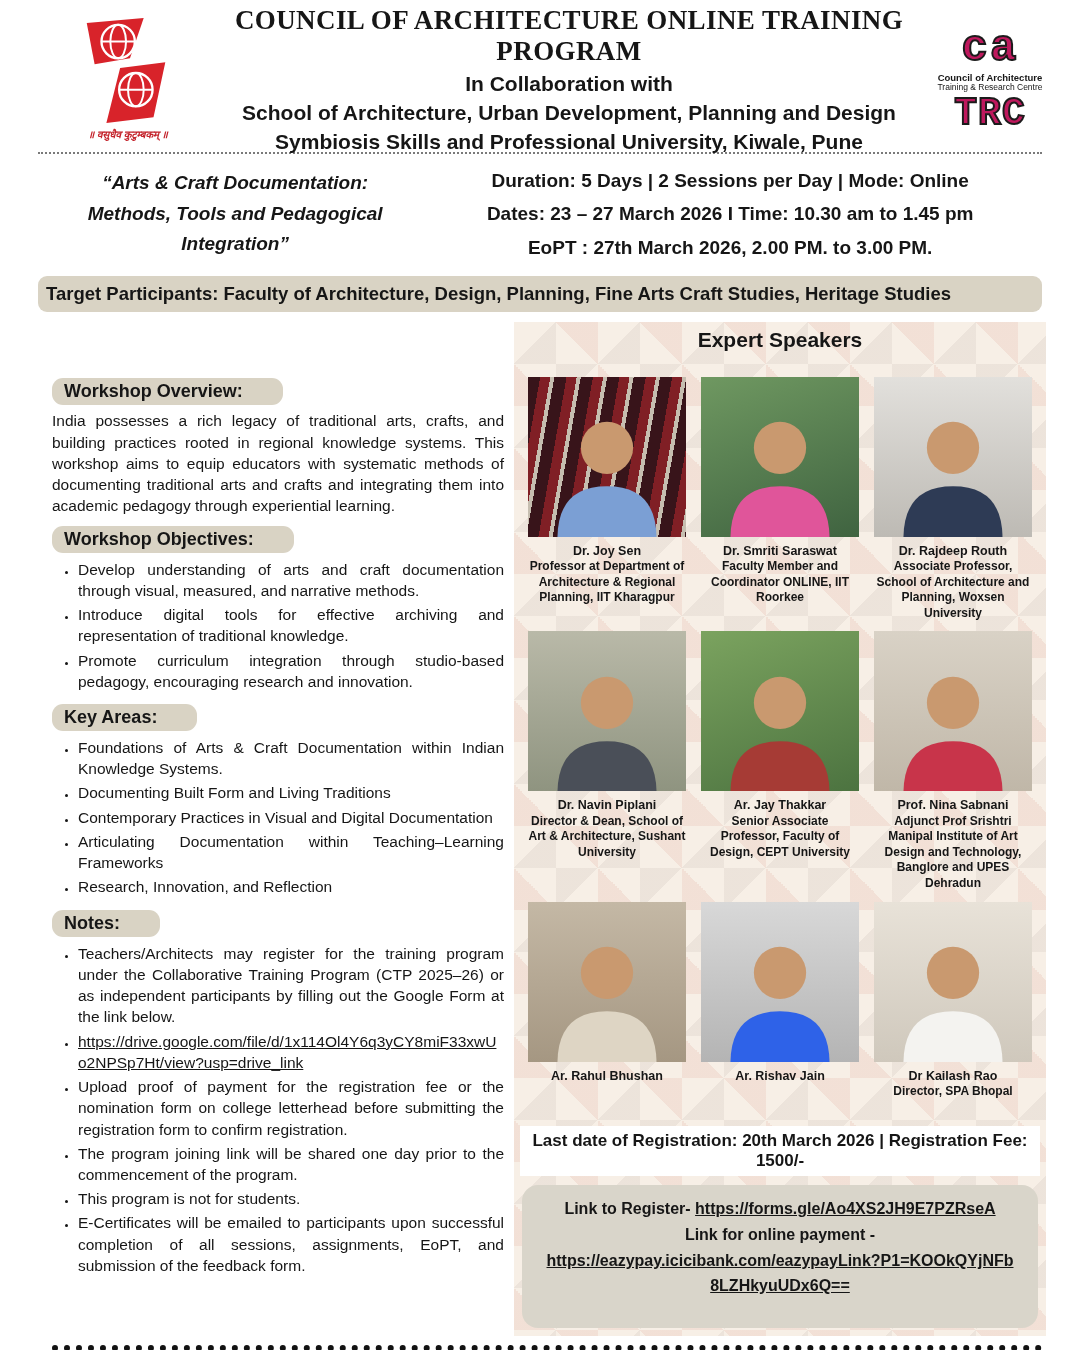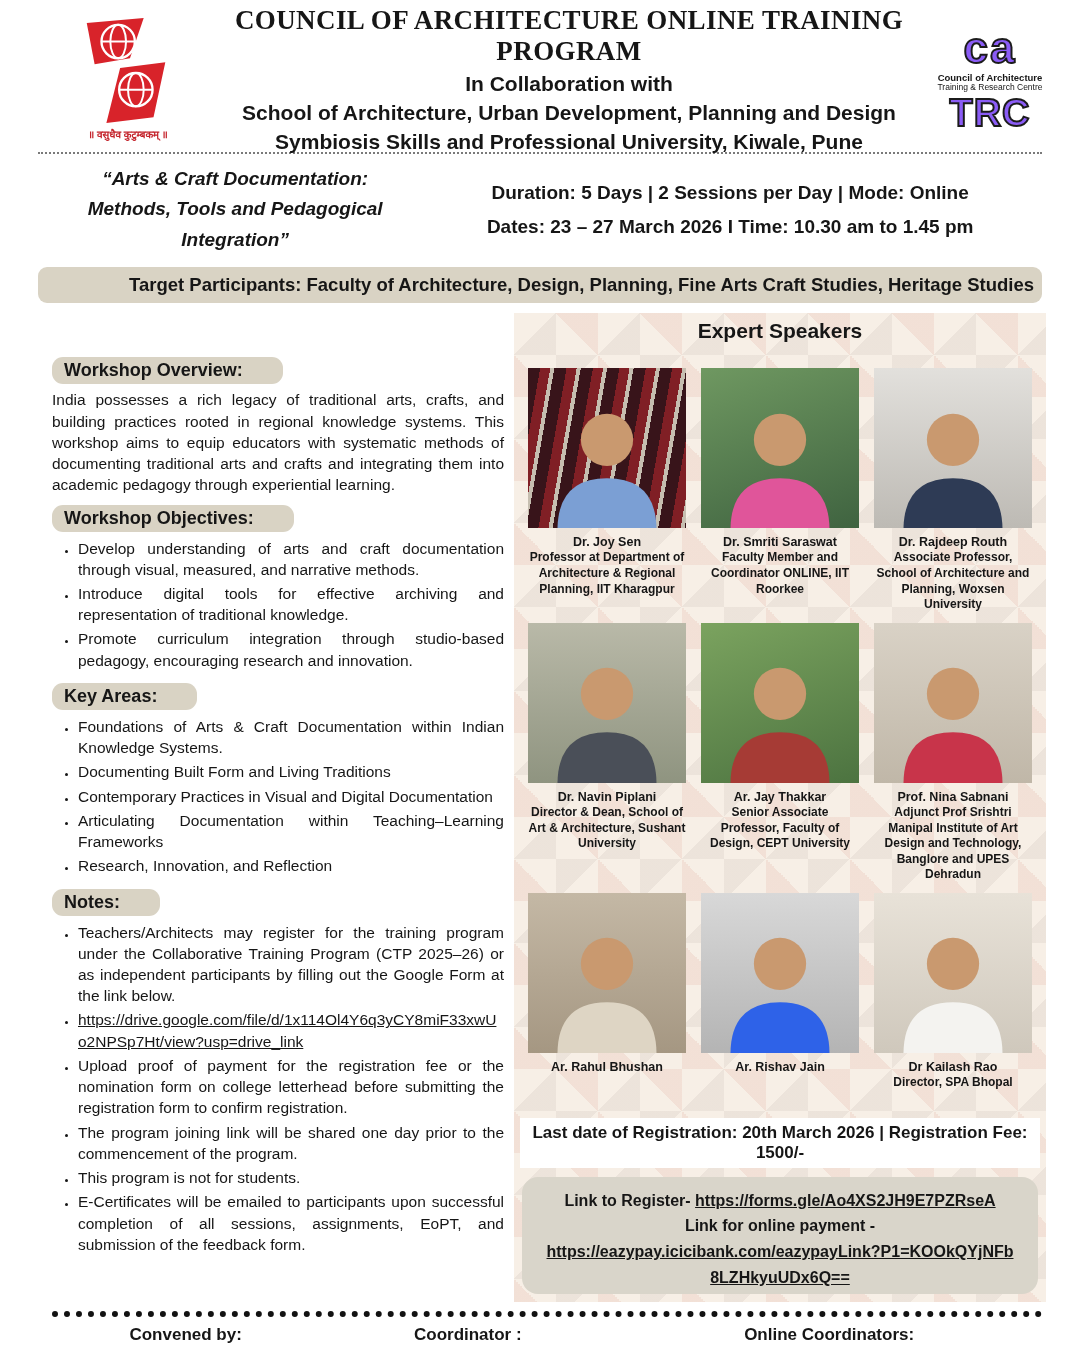--- a/index.html
+++ b/index.html
@@ -1,42 +1,42 @@
 <!DOCTYPE html>
 <html><head>
 <meta charset="utf-8">
 <style>
   * { margin:0; padding:0; box-sizing:border-box; }
   html,body { width:1080px; height:1350px; overflow:hidden; background:#ffffff;
     font-family:"Liberation Sans", sans-serif; color:#161616; }
 
   
   .header { display:flex; align-items:center; padding:10px 34px 2px 52px; height:150px; }
-  .sym-logo { width:152px; display:flex; flex-direction:column; align-items:center; }
+  .sym-logo { width:152px; display:flex; flex-direction:column; align-items:center;font-style:italic; }
   .sym-logo svg { width:104px; height:108px; }
   .sym-caption { font-size:10px; color:#c4232b; font-weight:bold; margin-top:2px; white-space:nowrap; }
   .header-center { flex:1; text-align:center; padding:0 6px; }
   .h-title { font-family:"Liberation Serif", serif; font-size:27px; font-weight:700; letter-spacing:.4px; }
   .h-sub { font-size:21px; font-weight:bold; margin-top:5px; }
   .catrc { width:112px; background:#fff; text-align:center; line-height:1.05; padding:4px 2px; }
-  .outline-txt { font-weight:bold; color:#8b5cf6; -webkit-text-stroke:2px #1b1b1b; text-stroke:2px #1b1b1b; }
+  .outline-txt { font-weight:bold; color:#be185d; -webkit-text-stroke:2px #1b1b1b; text-stroke:2px #1b1b1b;font-family:Liberation Mono, monospace; }
   .catrc .ca { font-size:44px; letter-spacing:2px; }
   .catrc .trc { font-size:38px; letter-spacing:1px; }
   .catrc .l1 { font-size:9.5px; font-weight:bold; margin-top:2px; }
   .catrc .l2 { font-size:8.5px; margin-bottom:2px; }
 
   .dot-rule { margin:2px 38px 0 38px; border-top:2px dotted #7a7a7a; }
 
   
   .info-row { display:flex; align-items:center; padding:10px 38px 4px 52px; }
   .info-title { width:37%; font-size:19px; font-weight:bold; text-align:center; line-height:1.6;font-style:italic; }
   .info-details { flex:1; font-size:19px; font-weight:bold; text-align:center; line-height:1.75; }
 
   .target-banner { margin:8px 38px 10px 38px; background:#d9d3c4; border-radius:9px;
-    padding:7px 8px; font-size:18.5px; font-weight:bold; text-align:right; }
+    padding:7px 8px; font-size:18.5px; font-weight:bold; text-align:left; }
 
   
   .main { display:flex; gap:10px; padding:0 34px 0 52px; align-items:center; }
   .left-col { width:452px; }
 
   .pill { display:inline-block; background:#d9d3c4; border-radius:11px; padding:3px 40px 3px 12px;
     font-size:18px; font-weight:bold; margin:9px 0 5px 0; }
   .pill.first { margin-top:0; }
   .body-text { font-size:15.5px; line-height:1.37; text-align:justify; }
   .left-col ul { margin:1px 0 0 0; padding-left:26px; list-style-type:disc; }
@@ -64,21 +64,21 @@
   .p3 { background:linear-gradient(180deg,#e2e0dc,#bdbab4); color:#2e3b55; }
   .p4 { background:linear-gradient(180deg,#b9b9a8,#8f9480); color:#4a4f58; }
   .p5 { background:linear-gradient(180deg,#d9d2c6,#c0b7a8); color:#c8344a; }
   .p6 { background:linear-gradient(160deg,#7ba35f,#4c7340); color:#a63b35; }
   .p7 { background:linear-gradient(180deg,#c4b8a5,#a59782); color:#ded5c4; }
   .p8 { background:linear-gradient(180deg,#d8d8d8,#b4b4b4); color:#2e62e8; }
   .p9 { background:linear-gradient(180deg,#e8e2d8,#cfc8bc); color:#f4f3f0; }
 
   .lastdate-strip { background:#ffffff; margin-top:9px; padding:5px 2px; font-size:17px;
     font-weight:bold; text-align:center; }
-  .linkbox { background:#d9d5ca; border-radius:16px; margin:9px 2px 0 2px; padding:11px 24px 4px 24px;
+  .linkbox { background:#d9d5ca; border-radius:16px; margin:9px 2px 0 2px; padding:11px 24px 29px 24px;
     font-size:16px; font-weight:bold; text-align:center; line-height:1.6; }
   .linkbox .row { word-break:break-all; }
   .u { text-decoration:underline; }
 
   
   .thick-dots { margin:9px 38px 0 52px; border-top:6px dotted #121212; }
   .footer { display:flex; padding:8px 38px 0 52px; }
   .f-col1 { width:27%; text-align:center; }
   .f-col2 { width:30%; text-align:center; }
   .f-col3 { width:43%; }
@@ -119,20 +119,21 @@
 
 <div class="info-row">
   <div class="info-title">
     <div>“Arts &amp; Craft Documentation:</div>
     <div>Methods, Tools and Pedagogical</div>
     <div>Integration”</div>
   </div>
   <div class="info-details">
     <div>Duration: 5 Days | 2 Sessions per Day | Mode: Online</div>
     <div>Dates: 23 – 27 March 2026 I Time: 10.30 am to 1.45 pm</div>
+    <div>EoPT : 27th March 2026, 2.00 PM. to 3.00 PM.</div>
   </div>
 </div>
 
 <div class="target-banner">Target Participants: Faculty of Architecture, Design, Planning, Fine Arts Craft Studies, Heritage Studies</div>
 
 <div class="main">
 
   <div class="left-col">
     <div class="pill first">Workshop Overview:</div>
     <p class="body-text">India possesses a rich legacy of traditional arts, crafts, and building practices rooted in regional knowledge systems. This workshop aims to equip educators with systematic methods of documenting traditional arts and crafts and integrating them into academic pedagogy through experiential learning.</p>

